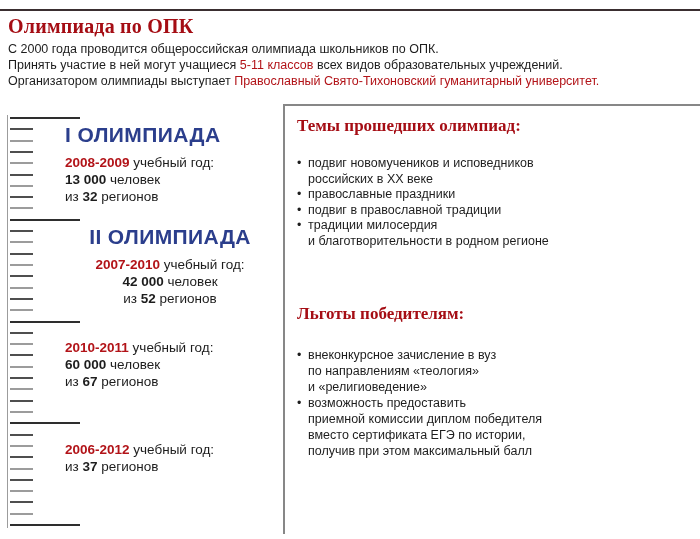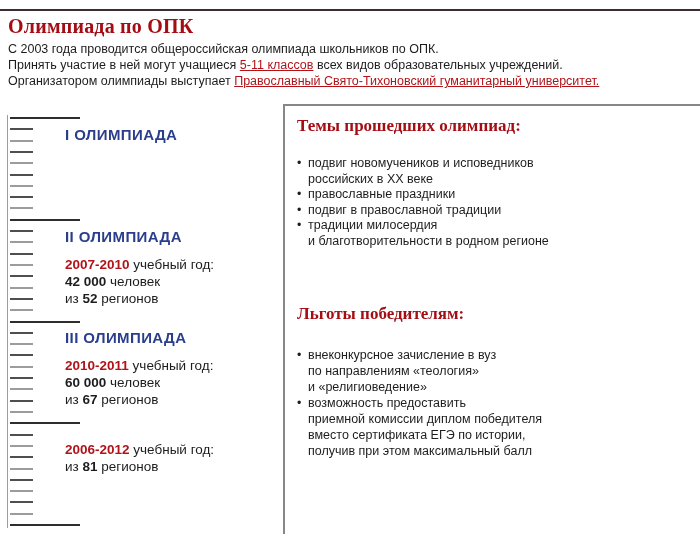--- a/index.html
+++ b/index.html
@@ -20,33 +20,33 @@
   .top-rule{position:absolute;left:0;top:2px;width:700px;height:2px;background:var(--top-rule);}
   h1.page-title{
     position:absolute;left:8px;top:8px;margin:0;
     font-family:"Liberation Serif","DejaVu Serif",serif;
     font-size:20px;font-weight:700;color:var(--accent-red);letter-spacing:0.2px;
   }
   .intro{
     position:absolute;left:8px;top:34px;margin:0;width:640px;
     font-size:12.5px;line-height:16px;color:var(--text-black);
   }
-  .intro .red{color:var(--year-red);text-decoration:underline;}
+  .intro .red{color:var(--year-red);}
   
   .ruler{position:absolute;left:0;top:0;width:90px;height:539px;}
   .r-vline{position:absolute;left:7px;top:108px;width:1px;height:413px;background:var(--grey-line);}
   .r-long{position:absolute;left:10px;width:70px;height:2px;background:var(--line-dark);}
   .r-tick{position:absolute;left:10px;width:23px;height:2px;}
   .t-dark{background:#4f4f4f;}
   .t-light{background:#9c9c9c;}
   
   .olymp{position:absolute;left:65px;width:210px;}
-  .o1{top:119px;} .o2{top:221px;} .o3{top:322px;} .o4{top:424px;}
+  .o1{top:119px;} .o2{top:221px;text-align:center;} .o3{top:322px;} .o4{top:424px;}
   .o-title{
-    margin:0;font-size:15px;line-height:18px;font-weight:700;
+    margin:0;font-size:21px;line-height:18px;font-weight:700;
     color:var(--header-blue);letter-spacing:0.4px;
   }
   .o-stats{margin-top:10px;font-size:13.5px;line-height:17px;}
   .o-line .yr{color:var(--year-red);font-weight:700;}
   .o-line .bld{font-weight:700;}
   
   .info-box{
     position:absolute;left:283px;top:97px;width:420px;height:430px;box-sizing:border-box;
     border-top:2px solid var(--box-border);border-left:2px solid var(--box-border);
     padding:9px 0 0 12px;
@@ -63,21 +63,21 @@
 </style>
 </head>
 <body>
 
 <div class="page">
 
   <div class="top-rule"></div>
 
   <h1 class="page-title">Олимпиада по ОПК</h1>
 
-  <p class="intro"><span>С 2003 года проводится общероссийская олимпиада школьников по ОПК.</span><br><span>Принять участие в ней могут учащиеся </span><span class="red">5-11 классов</span><span> всех видов образовательных учреждений.</span><br><span>Организатором олимпиады выступает </span><span class="red">Православный Свято-Тихоновский гуманитарный университет.</span></p>
+  <p class="intro"><span>С 2000 года проводится общероссийская олимпиада школьников по ОПК.</span><br><span>Принять участие в ней могут учащиеся </span><span class="red">5-11 классов</span><span> всех видов образовательных учреждений.</span><br><span>Организатором олимпиады выступает </span><span class="red">Православный Свято-Тихоновский гуманитарный университет.</span></p>
 
   <div class="ruler">
     <div class="r-vline"></div>
   <div class="r-long" style="top: 110px;"></div>
       <div class="r-tick t-dark" style="top: 121.3px;"></div>
       <div class="r-tick t-light" style="top: 132.6px;"></div>
       <div class="r-tick t-dark" style="top: 143.9px;"></div>
       <div class="r-tick t-light" style="top: 155.2px;"></div>
       <div class="r-tick t-dark" style="top: 166.5px;"></div>
       <div class="r-tick t-light" style="top: 177.8px;"></div>
@@ -108,44 +108,48 @@
       <div class="r-tick t-light" style="top: 460.5px;"></div>
       <div class="r-tick t-dark" style="top: 471.8px;"></div>
       <div class="r-tick t-light" style="top: 483.1px;"></div>
       <div class="r-tick t-dark" style="top: 494.4px;"></div>
       <div class="r-tick t-light" style="top: 505.7px;"></div>
       <div class="r-long" style="top: 517px;"></div>
     </div>
 
   <section class="olymp o1">
     <h2 class="o-title">I ОЛИМПИАДА</h2>
+    <div class="o-stats">
+      <div class="o-line"><span class="yr">2008-2009</span> <span>учебный год:</span></div>
+      <div class="o-line"><span class="bld">13 000</span> <span>человек</span></div>
+      <div class="o-line"><span>из</span> <span class="bld">32</span> <span>регионов</span></div>
+    </div>
   </section>
 
   <section class="olymp o2">
     <h2 class="o-title">II ОЛИМПИАДА</h2>
     <div class="o-stats">
       <div class="o-line"><span class="yr">2007-2010</span> <span>учебный год:</span></div>
       <div class="o-line"><span class="bld">42 000</span> <span>человек</span></div>
       <div class="o-line"><span>из</span> <span class="bld">52</span> <span>регионов</span></div>
     </div>
   </section>
 
   <section class="olymp o3">
-    <h2 class="o-title">III ОЛИМПИАДА</h2>
     <div class="o-stats">
       <div class="o-line"><span class="yr">2010-2011</span> <span>учебный год:</span></div>
       <div class="o-line"><span class="bld">60 000</span> <span>человек</span></div>
       <div class="o-line"><span>из</span> <span class="bld">67</span> <span>регионов</span></div>
     </div>
   </section>
 
   <section class="olymp o4">
     <div class="o-stats">
       <div class="o-line"><span class="yr">2006-2012</span> <span>учебный год:</span></div>
-      <div class="o-line"><span>из</span> <span class="bld">81</span> <span>регионов</span></div>
+      <div class="o-line"><span>из</span> <span class="bld">37</span> <span>регионов</span></div>
     </div>
   </section>
 
   <aside class="info-box">
     <h2 class="box-heading">Темы прошедших олимпиад:</h2>
     <ul class="bullets">
       <li>подвиг новомучеников и исповедников
 российских в XX веке</li>
       <li>православные праздники</li>
       <li>подвиг в православной традиции</li>

